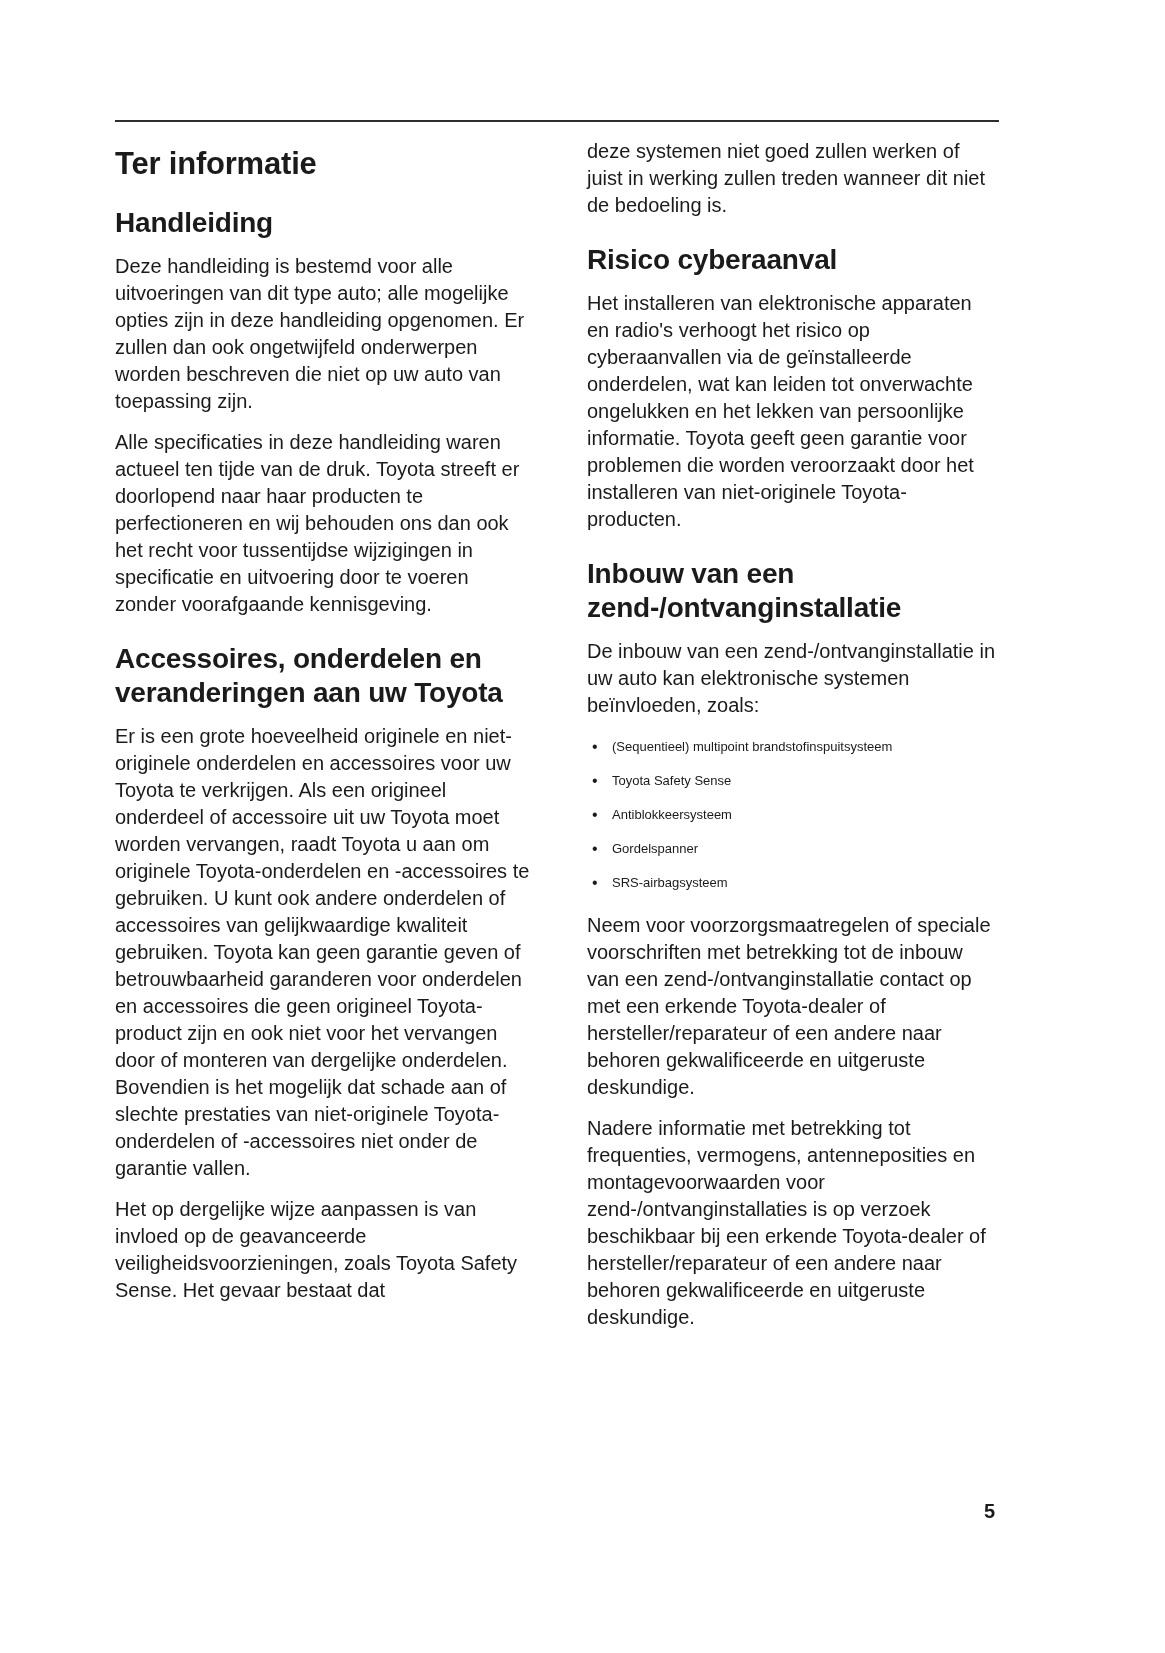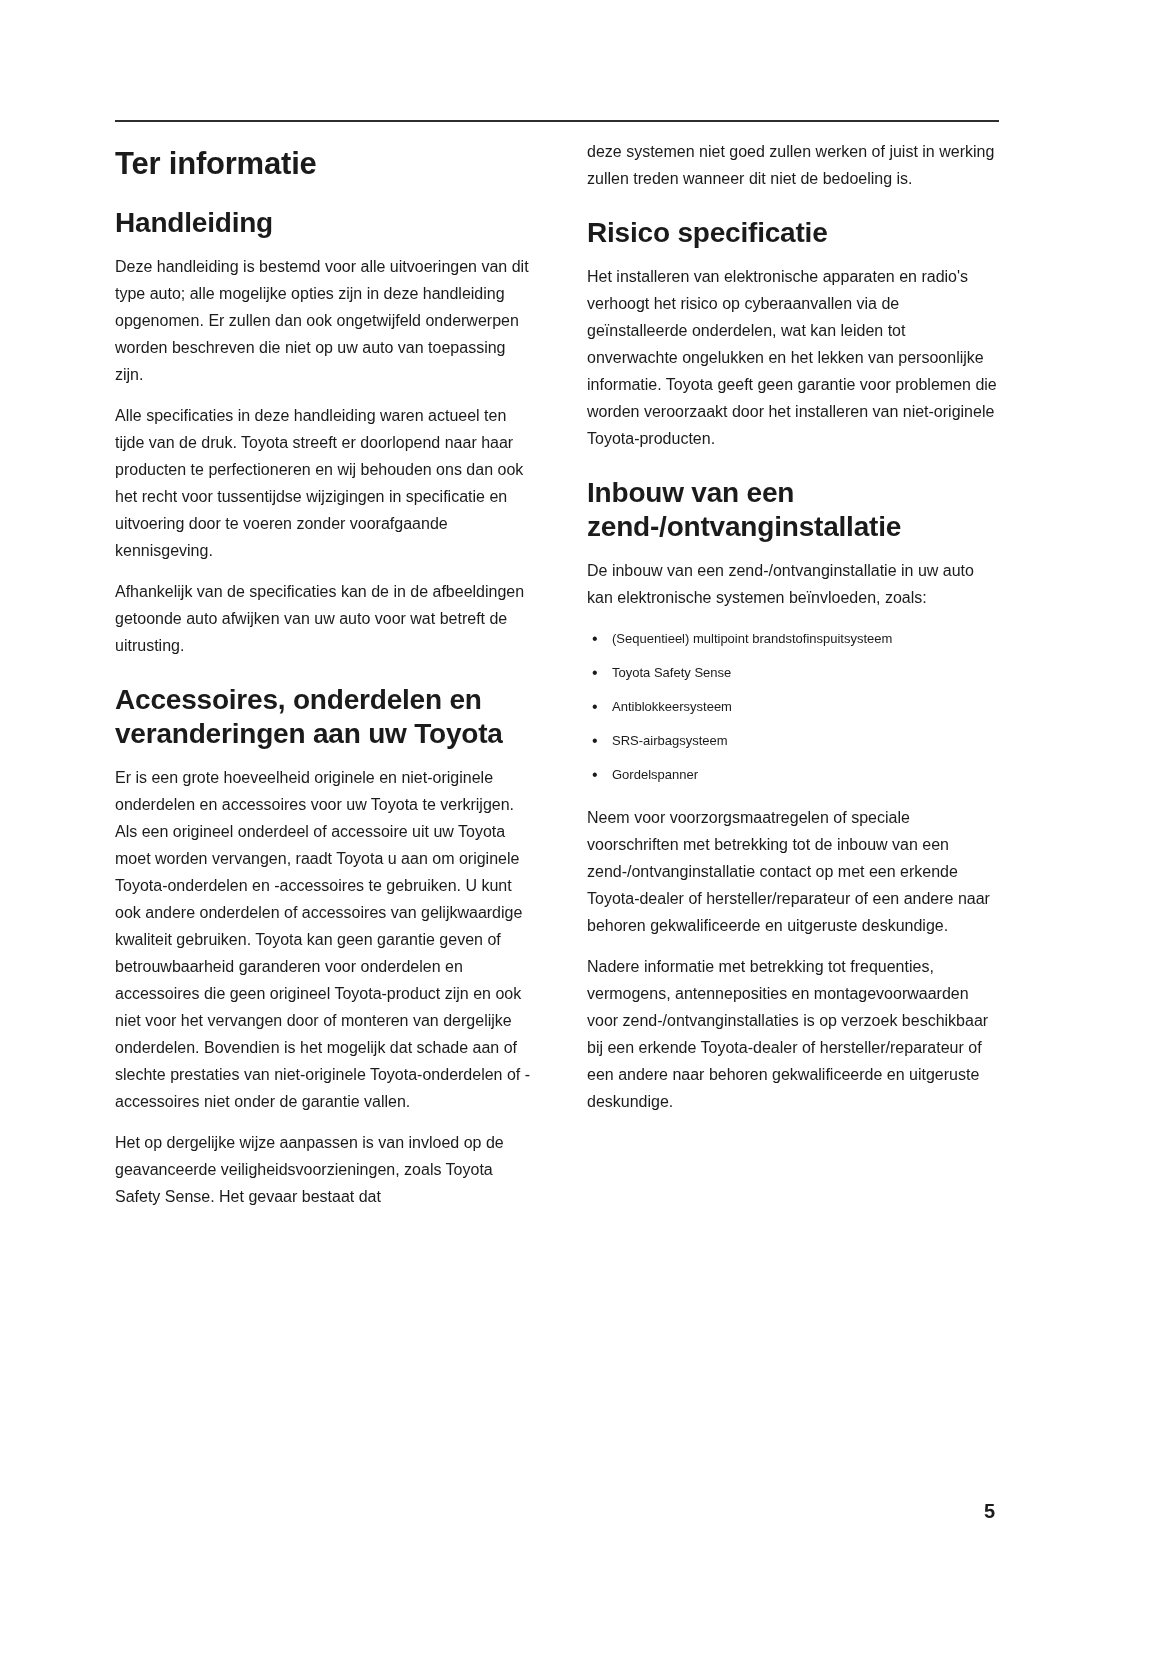--- a/index.html
+++ b/index.html
@@ -46,21 +46,21 @@
   }
   h2 {
     font-size: 28px;
     font-weight: bold;
     margin: 24px 0 13px 0;
     line-height: 1.22;
     letter-spacing: -0.2px;
   }
   .col > h2:first-child { margin-top: 2px; }
   p {
-    font-size: 16px;
+    font-size: 20px;
     line-height: 27px;
     margin: 0 0 14px 0;
   }
   ul.bullets {
     list-style: none;
     margin: 2px 0 16px 0;
     padding: 0;
   }
   ul.bullets li {
     position: relative;
@@ -91,37 +91,36 @@
 <body>
 
 <div class="page">
   <div class="content">
     <div class="columns">
       <div class="col col-left">
           <h1>Ter informatie</h1>
           <h2>Handleiding</h2>
           <p>Deze handleiding is bestemd voor alle uitvoeringen van dit type auto; alle mogelijke opties zijn in deze handleiding opgenomen. Er zullen dan ook ongetwijfeld onderwerpen worden beschreven die niet op uw auto van toepassing zijn.</p>
           <p>Alle specificaties in deze handleiding waren actueel ten tijde van de druk. Toyota streeft er doorlopend naar haar producten te perfectioneren en wij behouden ons dan ook het recht voor tussentijdse wijzigingen in specificatie en uitvoering door te voeren zonder voorafgaande kennisgeving.</p>
-          <p>Afhankelijk van de specificaties kan de in de afbeeldingen getoonde auto afwijken van uw auto voor wat betreft de uitrusting.</p>
           <h2>Accessoires, onderdelen en veranderingen aan uw Toyota</h2>
           <p>Er is een grote hoeveelheid originele en niet-originele onderdelen en accessoires voor uw Toyota te verkrijgen. Als een origineel onderdeel of accessoire uit uw Toyota moet worden vervangen, raadt Toyota u aan om originele Toyota-onderdelen en -accessoires te gebruiken. U kunt ook andere onderdelen of accessoires van gelijkwaardige kwaliteit gebruiken. Toyota kan geen garantie geven of betrouwbaarheid garanderen voor onderdelen en accessoires die geen origineel Toyota-product zijn en ook niet voor het vervangen door of monteren van dergelijke onderdelen. Bovendien is het mogelijk dat schade aan of slechte prestaties van niet-originele Toyota-onderdelen of -accessoires niet onder de garantie vallen.</p>
           <p>Het op dergelijke wijze aanpassen is van invloed op de geavanceerde veiligheidsvoorzieningen, zoals Toyota Safety Sense. Het gevaar bestaat dat</p>
         </div>
       <div class="col col-right">
           <p>deze systemen niet goed zullen werken of juist in werking zullen treden wanneer dit niet de bedoeling is.</p>
-          <h2>Risico specificatie</h2>
+          <h2>Risico cyberaanval</h2>
           <p>Het installeren van elektronische apparaten en radio's verhoogt het risico op cyberaanvallen via de geïnstalleerde onderdelen, wat kan leiden tot onverwachte ongelukken en het lekken van persoonlijke informatie. Toyota geeft geen garantie voor problemen die worden veroorzaakt door het installeren van niet-originele Toyota-producten.</p>
           <h2>Inbouw van een zend-/ontvanginstallatie</h2>
           <p>De inbouw van een zend-/ontvanginstallatie in uw auto kan elektronische systemen beïnvloeden, zoals:</p>
           <ul class="bullets">
             <li>(Sequentieel) multipoint brandstofinspuitsysteem</li>
             <li>Toyota Safety Sense</li>
             <li>Antiblokkeersysteem</li>
+            <li>Gordelspanner</li>
             <li>SRS-airbagsysteem</li>
-            <li>Gordelspanner</li>
           </ul>
           <p>Neem voor voorzorgsmaatregelen of speciale voorschriften met betrekking tot de inbouw van een zend-/ontvanginstallatie contact op met een erkende Toyota-dealer of hersteller/reparateur of een andere naar behoren gekwalificeerde en uitgeruste deskundige.</p>
           <p>Nadere informatie met betrekking tot frequenties, vermogens, antenneposities en montagevoorwaarden voor zend-/ontvanginstallaties is op verzoek beschikbaar bij een erkende Toyota-dealer of hersteller/reparateur of een andere naar behoren gekwalificeerde en uitgeruste deskundige.</p>
         </div>
     </div>
   </div>
   <div class="page-number">5</div>
 </div>
 
 </body></html>

